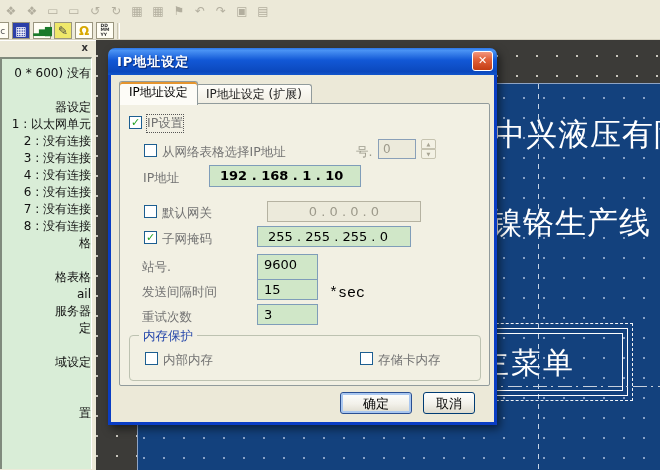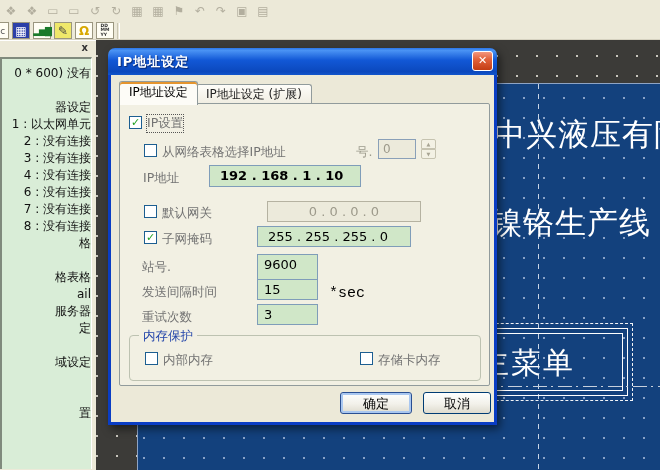--- a/index.html
+++ b/index.html
@@ -230,17 +230,17 @@
         <div class="groupbox" style="left:9px;top:231px;width:352px;height:46px;">
           <span class="group-legend">内存保护</span>
           <span class="cb" style="left:15px;top:16px;"></span>
           <span class="lbl" style="left:33px;top:16px;">内部内存</span>
           <span class="cb" style="left:230px;top:16px;"></span>
           <span class="lbl" style="left:248px;top:16px;">存储卡内存</span>
         </div>
       </div>
 
       <button class="btn focused" style="left:229px;top:317px;width:72px;">确定</button>
-      <button class="btn" style="left:312px;top:317px;width:68px;">取消</button>
+      <button class="btn" style="left:312px;top:317px;width:52px;">取消</button>
     </div>
   </div>
 
 </div>
 
 </body></html>

